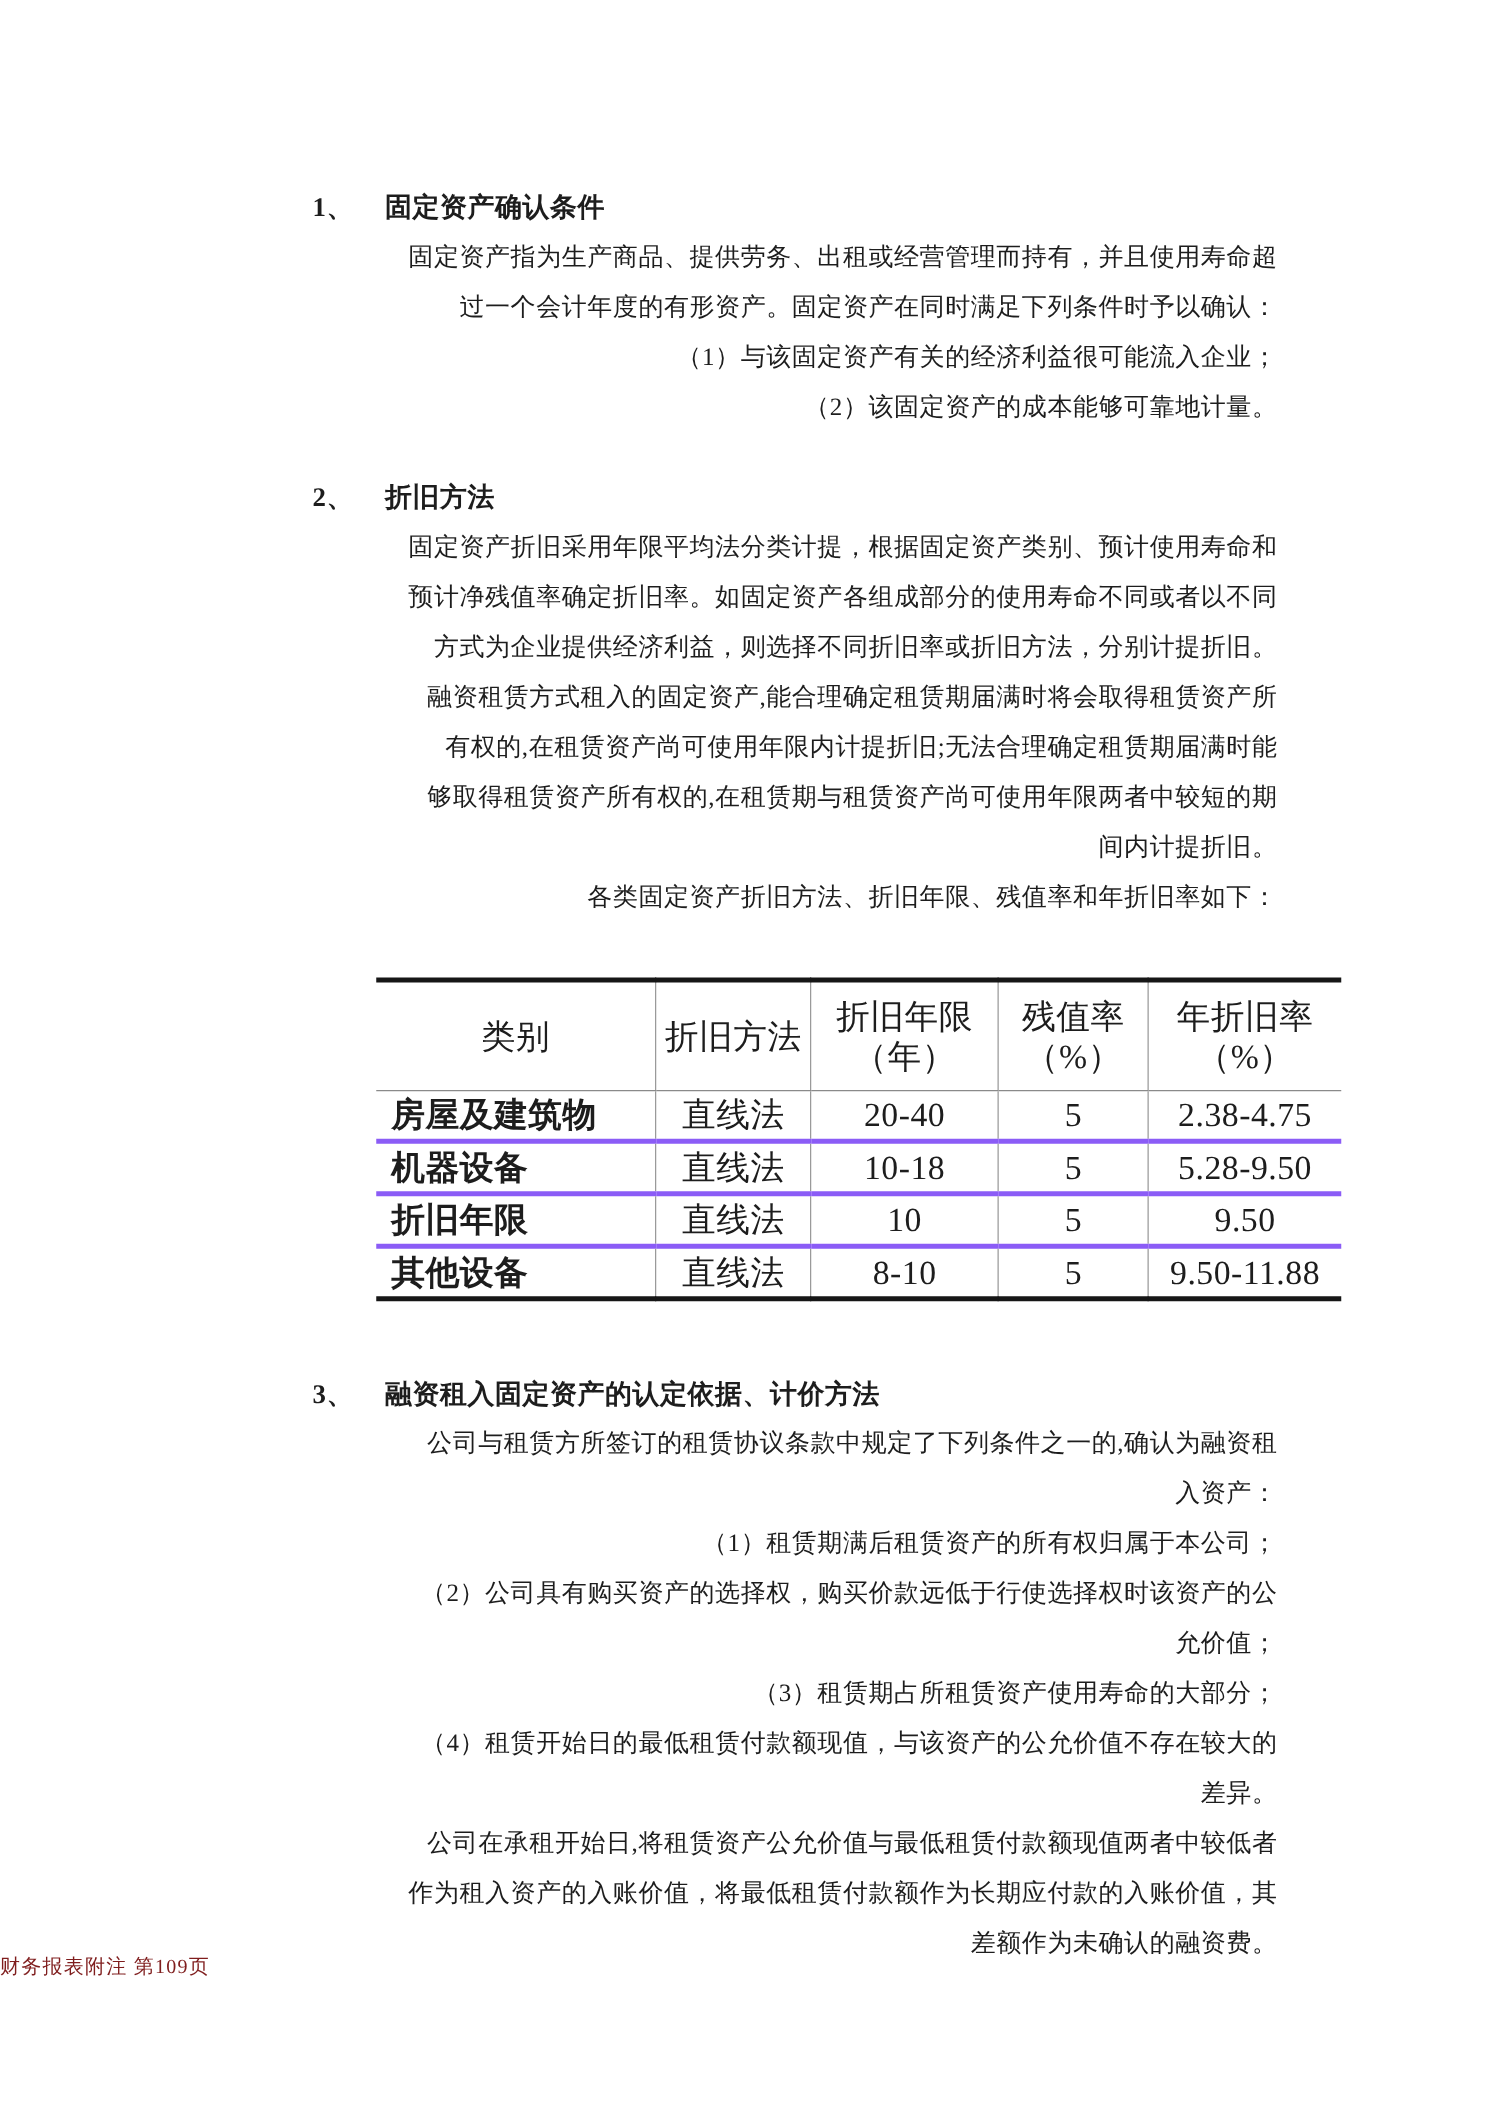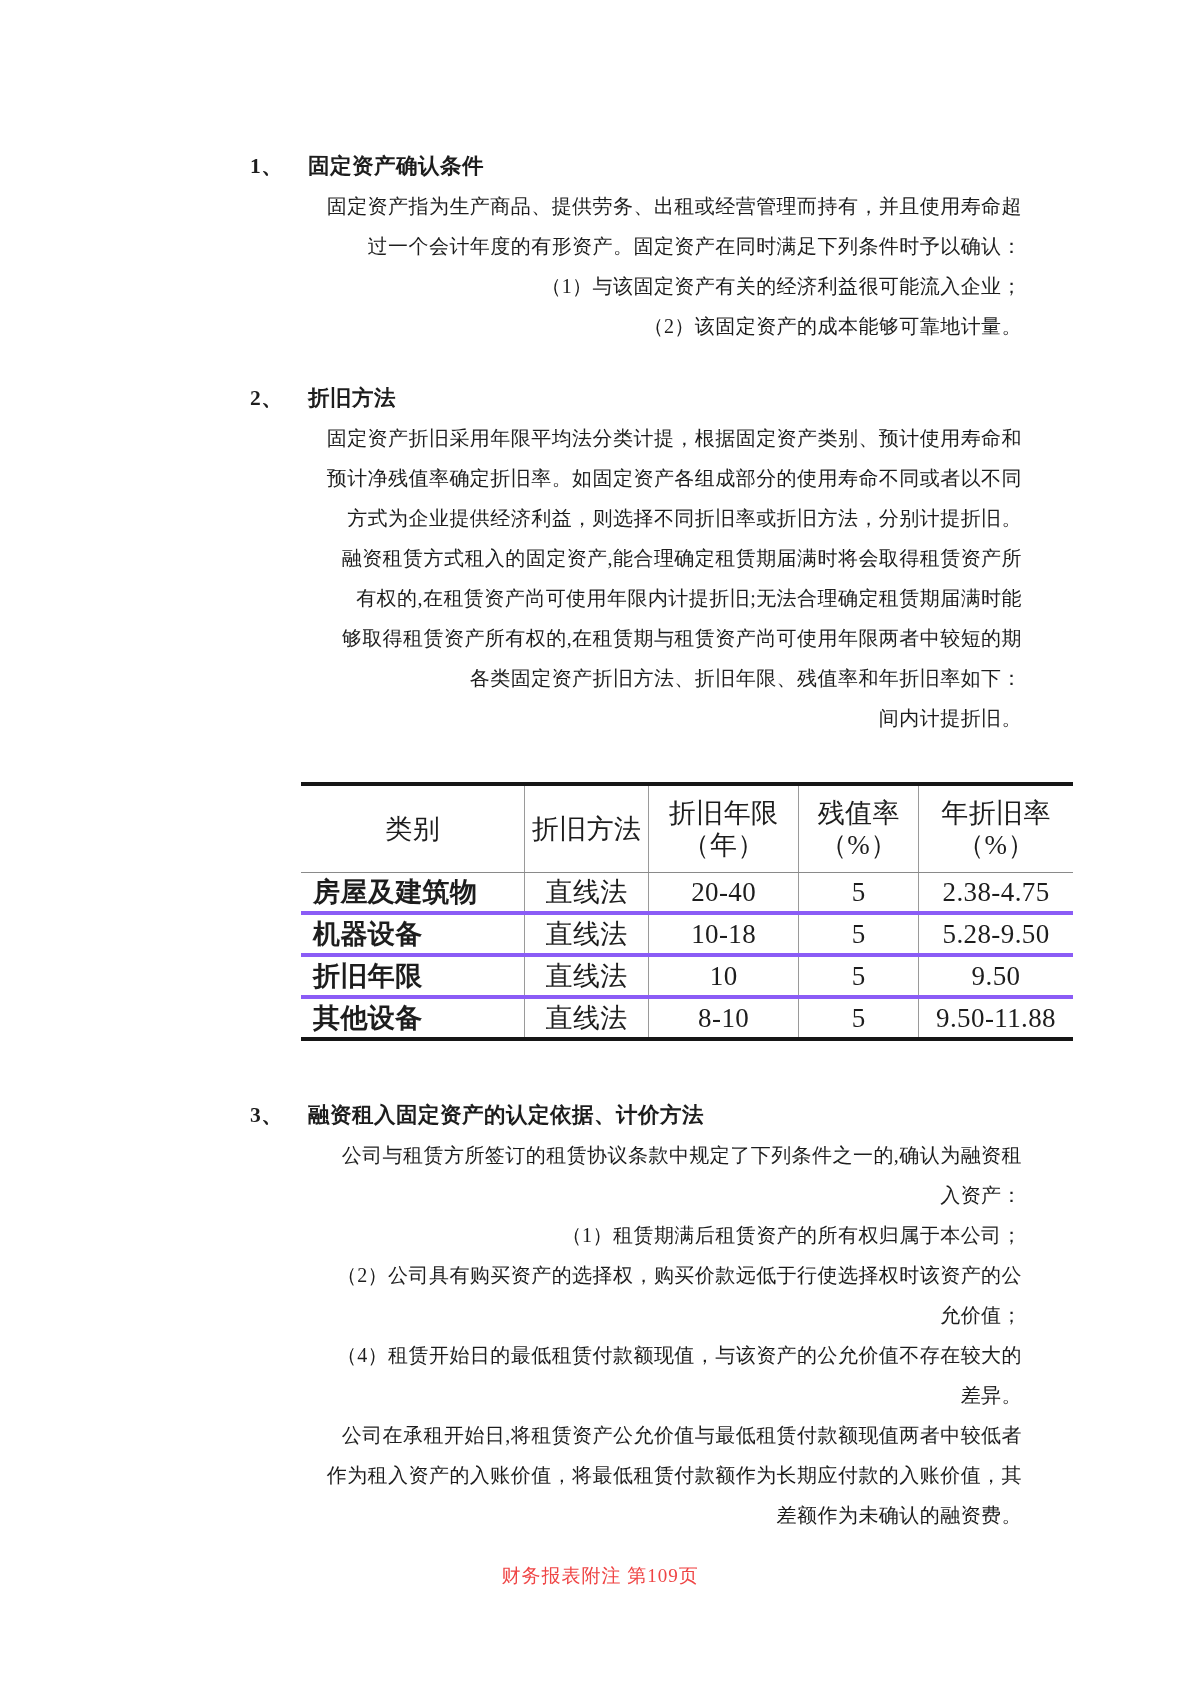--- a/index.html
+++ b/index.html
@@ -90,24 +90,24 @@
   table.dep td.cat {
     text-align: left;
     padding-left: 12px;
     font-weight: bold;
   }
   .footer {
     position: absolute;
     left: 0;
     top: 1563px;
     width: 1200px;
-    text-align: center;
-    font-size: 19px;
+    text-align: left;
+    font-size: 16px;
     letter-spacing: 1px;
-    color: #ef4444;
+    color: #7f1d1d;
   }
 </style>
 </head>
 <body>
 
 <div class="page">
   <div class="content">
 
     <div class="section">
       <div class="sec-head">
@@ -127,22 +127,22 @@
         <span class="sec-num">2、</span>
         <span class="sec-title">折旧方法</span>
       </div>
       <div class="sec-body">
         <div class="line">固定资产折旧采用年限平均法分类计提，根据固定资产类别、预计使用寿命和</div>
         <div class="line">预计净残值率确定折旧率。如固定资产各组成部分的使用寿命不同或者以不同</div>
         <div class="line">方式为企业提供经济利益，则选择不同折旧率或折旧方法，分别计提折旧。</div>
         <div class="line">融资租赁方式租入的固定资产,能合理确定租赁期届满时将会取得租赁资产所</div>
         <div class="line">有权的,在租赁资产尚可使用年限内计提折旧;无法合理确定租赁期届满时能</div>
         <div class="line">够取得租赁资产所有权的,在租赁期与租赁资产尚可使用年限两者中较短的期</div>
+        <div class="line">间内计提折旧。</div>
         <div class="line">各类固定资产折旧方法、折旧年限、残值率和年折旧率如下：</div>
-        <div class="line">间内计提折旧。</div>
 
         <div class="tbl-wrap">
           <table class="dep">
             <colgroup>
               <col class="c0">
                 <col class="c1">
                 <col class="c2">
                 <col class="c3">
                 <col class="c4">
             </colgroup>
@@ -205,20 +205,21 @@
       <div class="sec-head">
         <span class="sec-num">3、</span>
         <span class="sec-title">融资租入固定资产的认定依据、计价方法</span>
       </div>
       <div class="sec-body">
         <div class="line">公司与租赁方所签订的租赁协议条款中规定了下列条件之一的,确认为融资租</div>
         <div class="line">入资产：</div>
         <div class="line hang">（1）租赁期满后租赁资产的所有权归属于本公司；</div>
         <div class="line hang">（2）公司具有购买资产的选择权，购买价款远低于行使选择权时该资产的公</div>
         <div class="line">允价值；</div>
+        <div class="line hang">（3）租赁期占所租赁资产使用寿命的大部分；</div>
         <div class="line hang">（4）租赁开始日的最低租赁付款额现值，与该资产的公允价值不存在较大的</div>
         <div class="line">差异。</div>
         <div class="line">公司在承租开始日,将租赁资产公允价值与最低租赁付款额现值两者中较低者</div>
         <div class="line">作为租入资产的入账价值，将最低租赁付款额作为长期应付款的入账价值，其</div>
         <div class="line">差额作为未确认的融资费。</div>
       </div>
     </div>
 
   </div>
 

